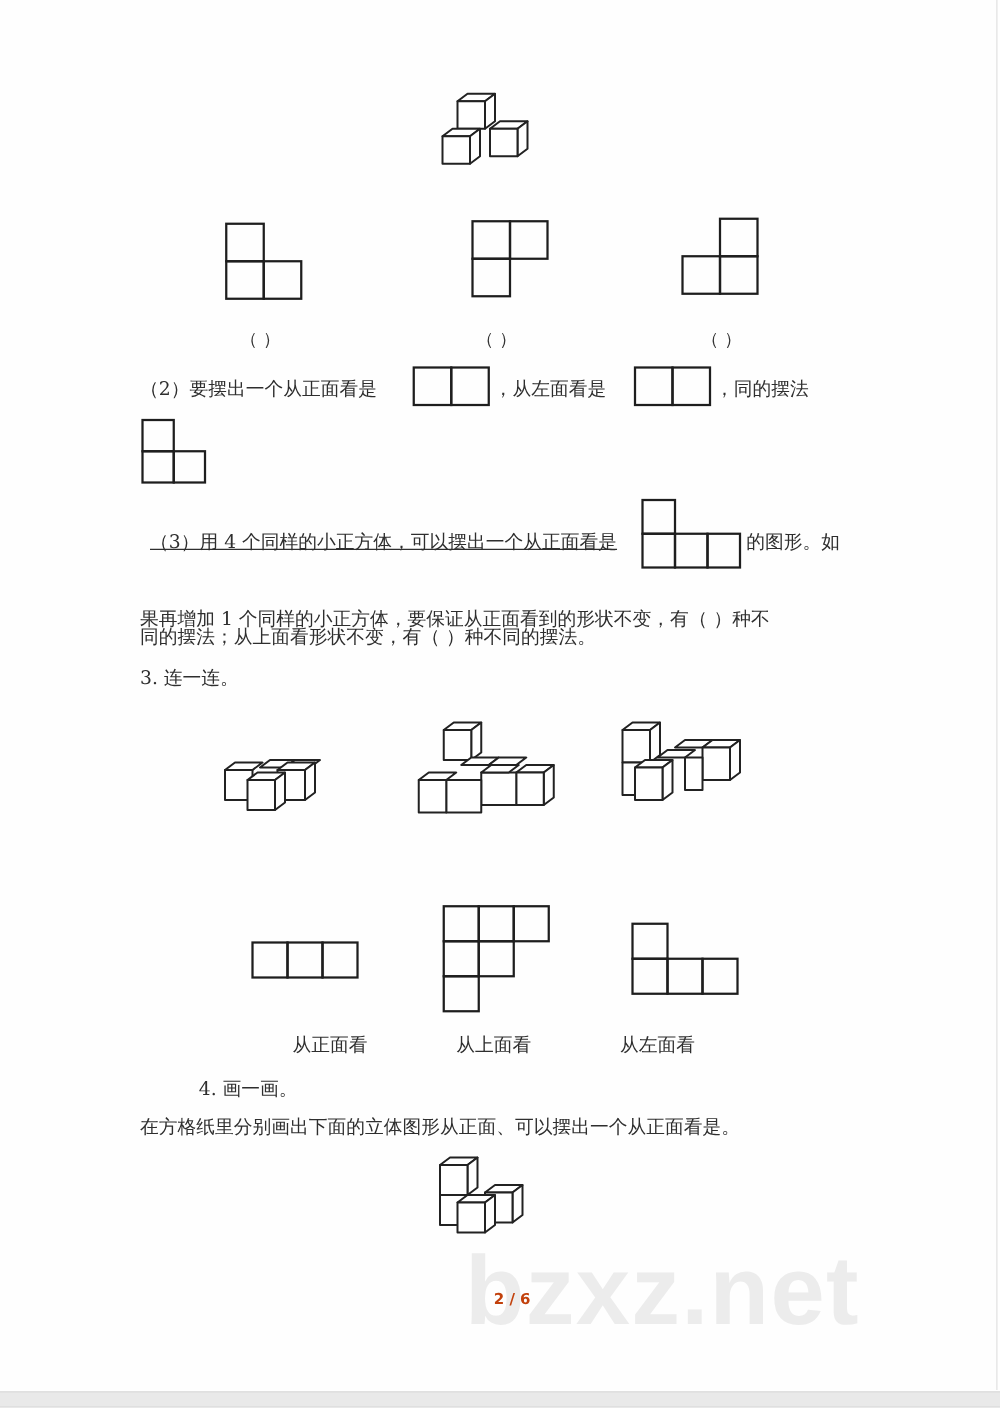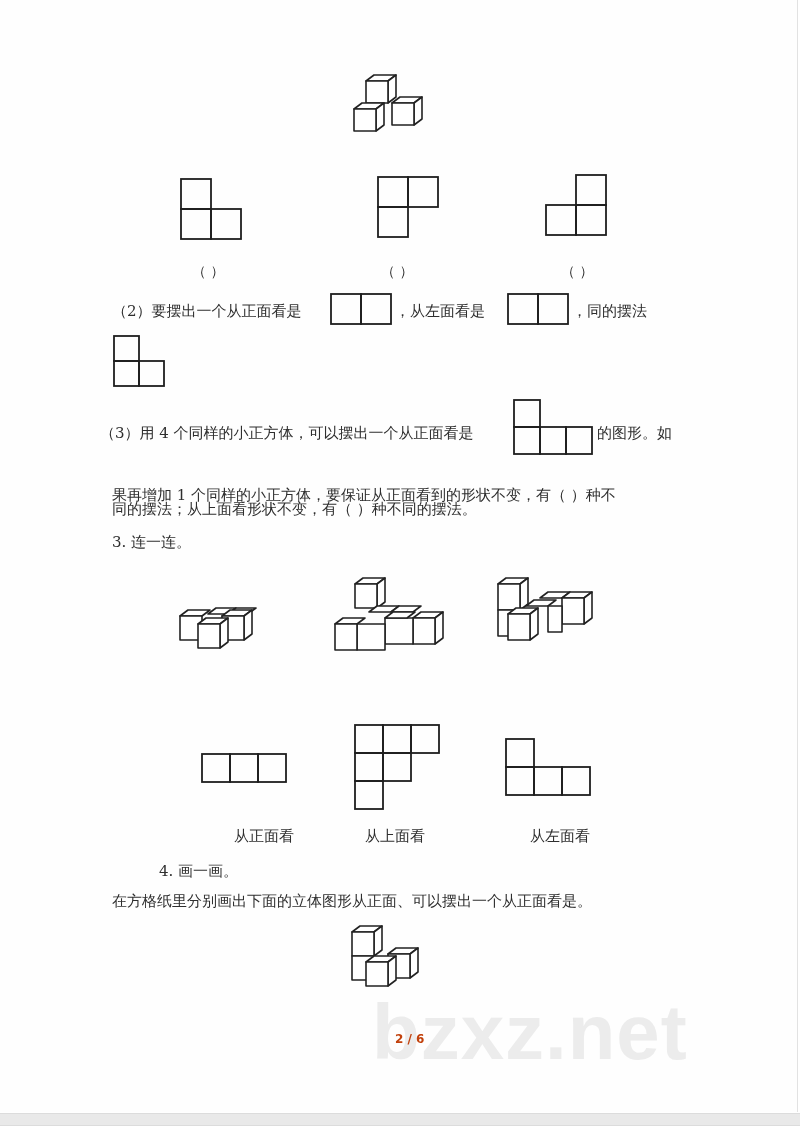--- a/index.html
+++ b/index.html
@@ -82,21 +82,21 @@
     <rect x="0" y="0" width="30" height="30"></rect>
       <rect x="30" y="0" width="30" height="30"></rect>
   </svg>
   <span class="abs txt" style="left:572px;top:301px;">，同的摆法</span>
   <svg class="grid" style="left:114px;top:336px;" width="56" height="56">
     <rect x="0" y="0" width="25" height="25"></rect>
       <rect x="0" y="25" width="25" height="25"></rect>
       <rect x="25" y="25" width="25" height="25"></rect>
   </svg>
 
-  <span class="abs txt" style="left:100px;top:423px;">（3）用 4 个同样的小正方体，可以摆出一个从正面看是</span>
+  <span class="abs txt" style="left:120px;top:423px;text-decoration:underline;">（3）用 4 个同样的小正方体，可以摆出一个从正面看是</span>
   <svg class="grid" style="left:514px;top:400px;" width="84" height="60">
     <rect x="0" y="0" width="26" height="27"></rect>
       <rect x="0" y="27" width="26" height="27"></rect>
       <rect x="26" y="27" width="26" height="27"></rect>
       <rect x="52" y="27" width="26" height="27"></rect>
   </svg>
   <span class="abs txt" style="left:597px;top:423px;">的图形。如</span>
   <span class="abs txt" style="left:112px;top:466px;margin-top:19px;">果再增加 1 个同样的小正方体，要保证从正面看到的形状不变，有（     ）种不</span>
   <span class="abs txt" style="left:112px;top:499px;">同的摆法；从上面看形状不变，有（     ）种不同的摆法。</span>
 
@@ -161,21 +161,21 @@
     <rect x="0" y="56" width="28" height="28"></rect>
   </svg>
   <svg class="grid" style="left:506px;top:739px;" width="90" height="60">
     <rect x="0" y="0" width="28" height="28"></rect>
     <rect x="0" y="28" width="28" height="28"></rect>
       <rect x="28" y="28" width="28" height="28"></rect>
       <rect x="56" y="28" width="28" height="28"></rect>
   </svg>
   <span class="abs txt" style="left:234px;top:826px;">从正面看</span>
   <span class="abs txt" style="left:365px;top:826px;">从上面看</span>
-  <span class="abs txt" style="left:496px;top:826px;margin-left:34px;">从左面看</span>
+  <span class="abs txt" style="left:496px;top:826px;">从左面看</span>
 
   <span class="abs txt" style="left:112px;top:861px;margin-left:47px;">4. 画一画。</span>
   <span class="abs txt" style="left:112px;top:891px;">在方格纸里分别画出下面的立体图形从正面、可以摆出一个从正面看是。</span>
 
   <svg class="iso" style="left:350px;top:925px;" width="95" height="70">
     <path d="M2 7 L24 7 L32 1 L10 1 Z"></path>
     <path d="M24 7 L32 1 L32 25 L24 31 Z"></path>
     <path d="M2 7 L24 7 L24 31 L2 31 Z"></path>
     <path d="M2 31 L24 31 L24 55 L2 55 Z"></path>
     <path d="M38 29 L60 29 L68 23 L46 23 Z"></path>

